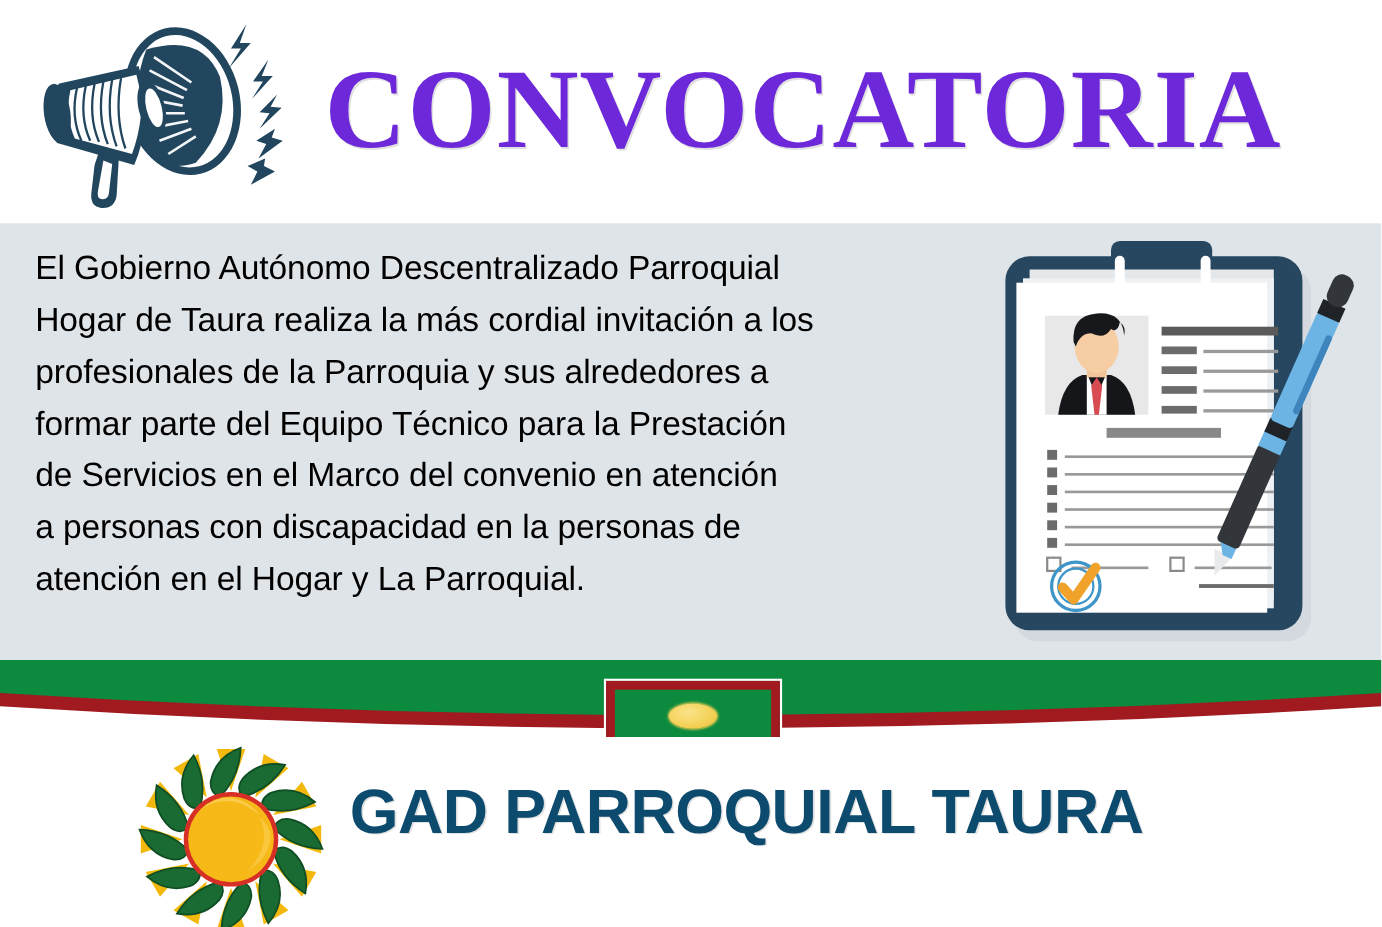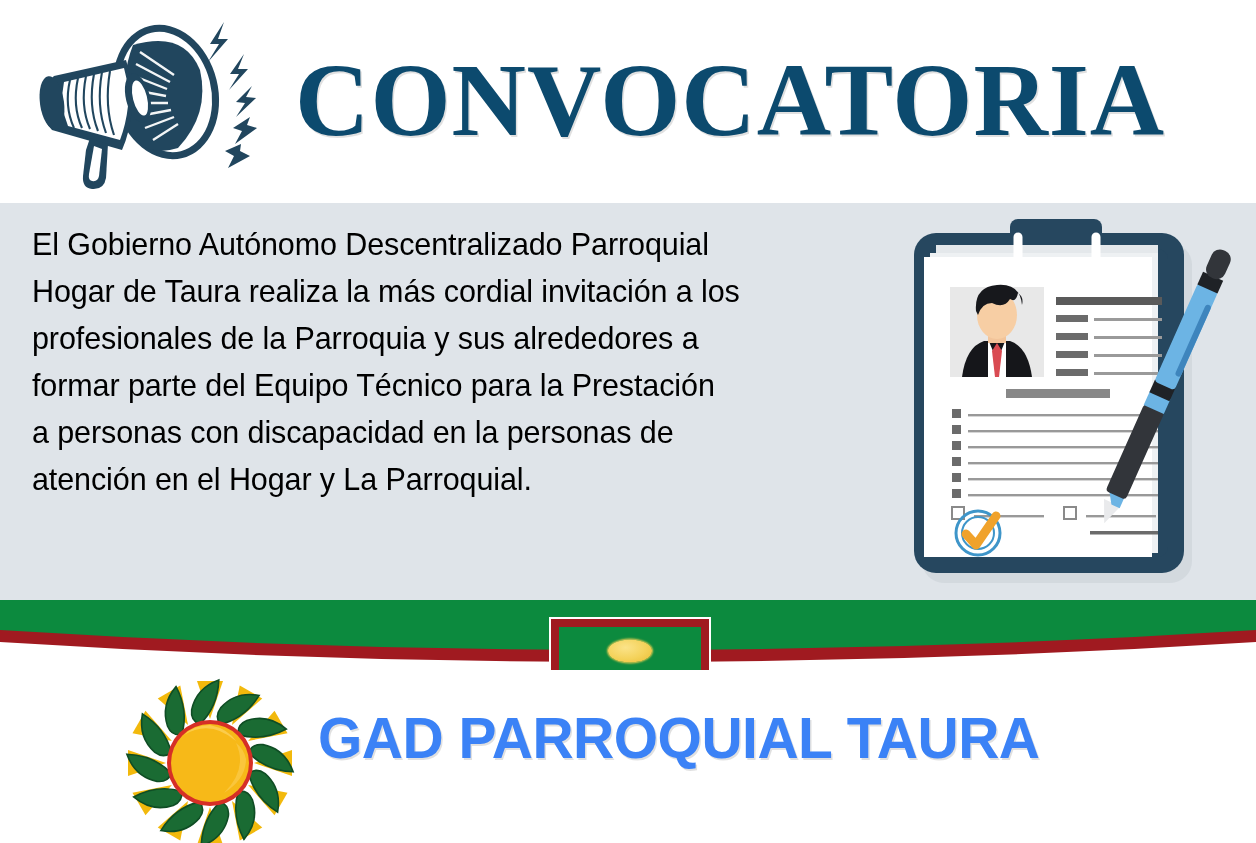--- a/index.html
+++ b/index.html
@@ -35,21 +35,21 @@
   #poster-title {
     position: absolute;
     left: 295px;
     top: 38px;
     width: 930px;
     font-family: "Liberation Serif", serif;
     font-weight: bold;
     font-size: 103px;
     line-height: 125px;
     letter-spacing: 1px;
-    color: #0c4a6e;
+    color: #6d28d9;
     white-space: nowrap;
   }
 
   
   #body-panel {
     position: absolute;
     left: 0; top: 203px;
     width: 1256px;
     height: 400px;
     background: #dfe4e9;
@@ -129,21 +129,21 @@
   }
   #footer-title {
     position: absolute;
     left: 318px;
     top: 33px;
     font-family: "Liberation Sans", sans-serif;
     font-weight: bold;
     font-size: 57px;
     line-height: 70px;
     letter-spacing: -0.5px;
-    color: #3b82f6;
+    color: #0c4a6e;
     white-space: nowrap;
   }
   .shadowtxt { text-shadow: 1.5px 1.5px 0 rgba(0,0,0,0.12); }
 </style>
 </head>
 <body>
 
 <div id="poster">
 
   <div id="header">
@@ -202,20 +202,21 @@
     <div id="poster-title" class="shadowtxt">CONVOCATORIA</div>
   </div>
 
   <div id="body-panel">
 
     <div id="body-text">
       <div>El Gobierno Autónomo Descentralizado Parroquial</div>
       <div>Hogar de Taura realiza la más cordial invitación a los</div>
       <div>profesionales de la Parroquia y sus alrededores a</div>
       <div>formar parte del Equipo Técnico para la Prestación</div>
+      <div>de Servicios en el Marco del convenio en atención</div>
       <div>a personas con discapacidad en la personas de</div>
       <div>atención en el Hogar y La Parroquial.</div>
     </div>
 
     <div id="clipboard-wrap">
       <svg viewBox="0 0 350 385" width="350" height="385" aria-hidden="true">
 
         <rect x="22" y="32" width="270" height="340" rx="22" fill="#c9d0d6" opacity="0.55"></rect>
 
         <rect x="14" y="22" width="270" height="340" rx="22" fill="#26475f"></rect>

